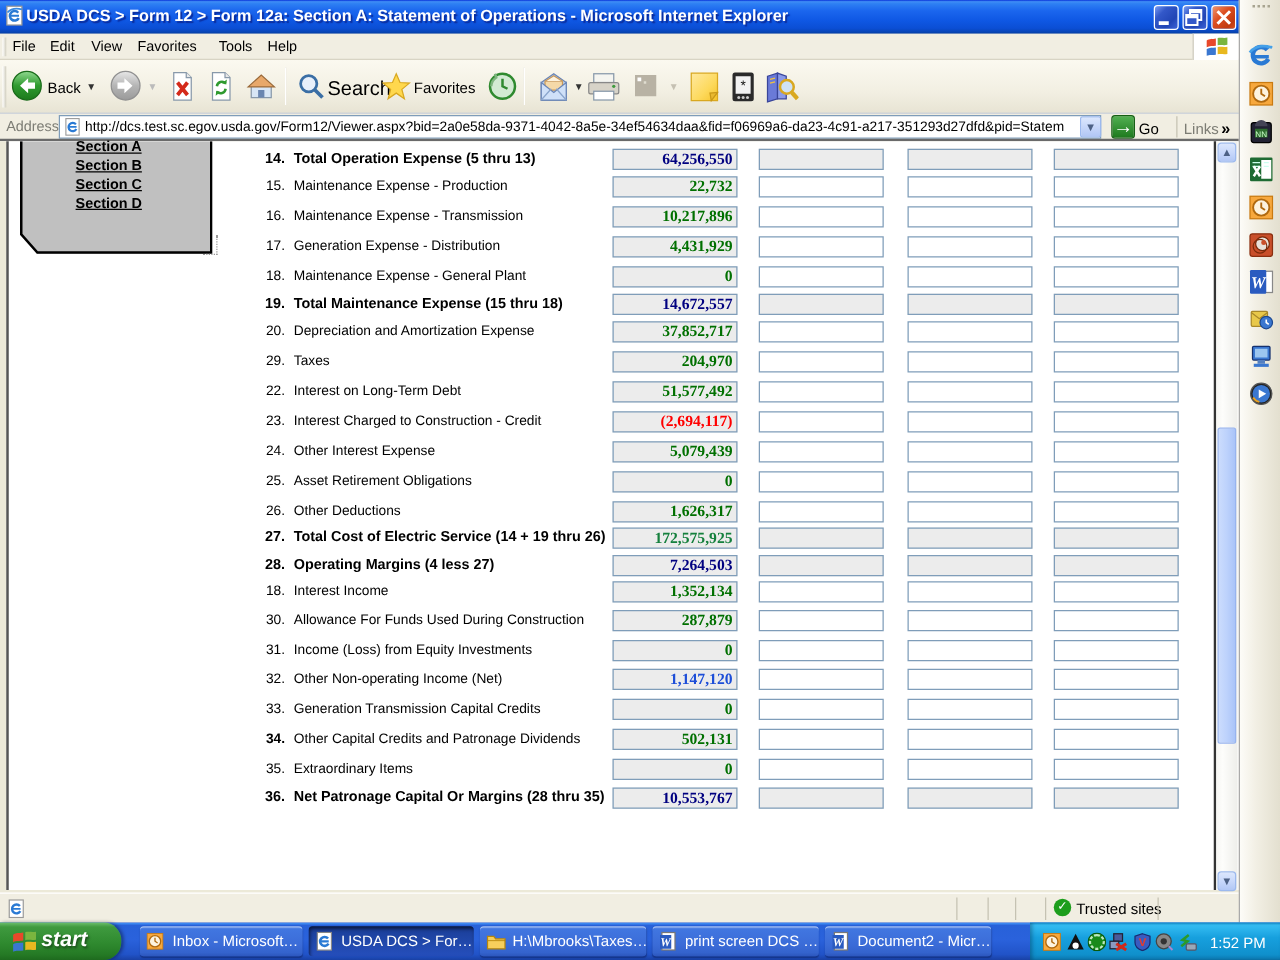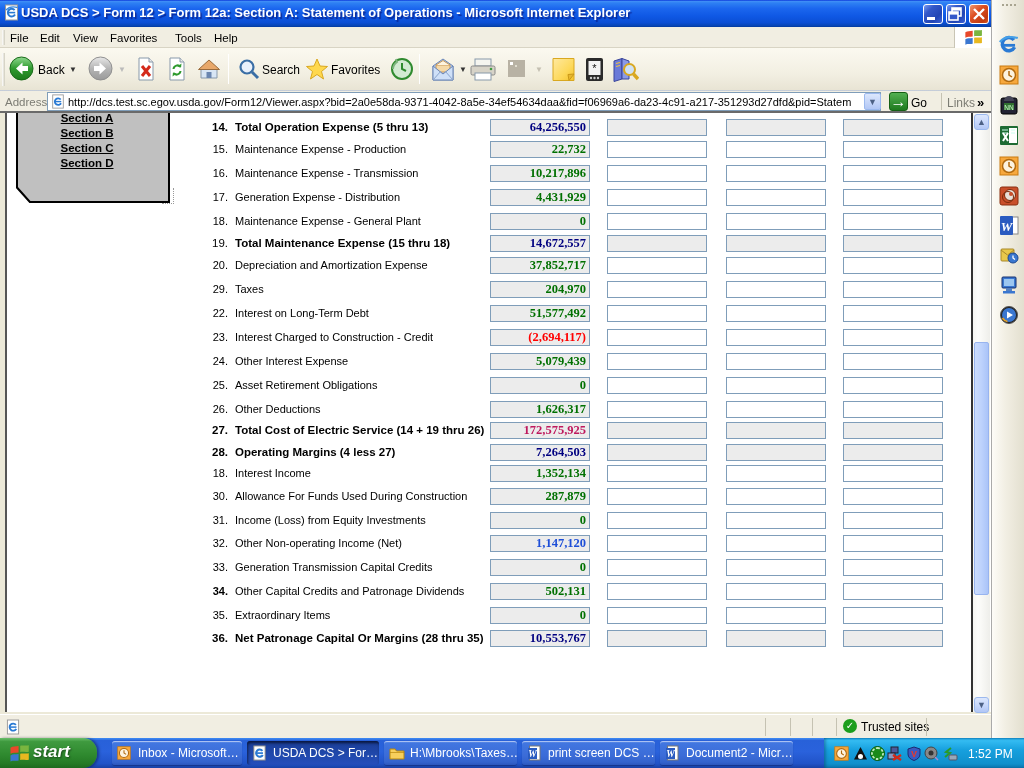--- a/index.html
+++ b/index.html
@@ -120,21 +120,21 @@
 <svg class="abs" style="left:197px;top:9px" width="24" height="24" viewBox="0 0 24 24">
       <path d="M4 12 L4 21 L20 21 L20 12 Z" fill="#d8e6f5" stroke="#8899aa"></path>
       <path d="M1.5 12.5 L12 3 L22.5 12.5 Z" fill="#e8a86a" stroke="#9a6a3a"></path>
       <rect x="9.5" y="15" width="5" height="6" fill="#6a86b0"></rect>
     </svg>
 <div class="abs" style="left:228px;top:6px;width:1px;height:30px;background:#d8d4c4;border-right:1px solid #fff"></div>
 <svg class="abs" style="left:237px;top:9px" width="24" height="24" viewBox="0 0 24 24">
       <circle cx="10" cy="10" r="6.5" fill="#e8f0fb" stroke="#3a6ea5" stroke-width="2.2"></circle>
       <line x1="15" y1="15" x2="21" y2="21" stroke="#3a6ea5" stroke-width="3"></line>
     </svg>
-<div class="abs" style="left:262px;top:15px;font-size:12px">Search</div>
+<div class="abs" style="left:262px;top:15px;font-size:16px">Search</div>
 <svg class="abs" style="left:305px;top:9px" width="24" height="24" viewBox="0 0 24 24">
       <path d="M12 2 L15 9 L22.5 9.5 L16.5 14.5 L18.5 22 L12 17.5 L5.5 22 L7.5 14.5 L1.5 9.5 L9 9 Z" fill="#ffd84d" stroke="#d9a820" stroke-width="1"></path>
     </svg>
 <div class="abs" style="left:331px;top:15px;font-size:12px">Favorites</div>
 <svg class="abs" style="left:390px;top:9px" width="24" height="24" viewBox="0 0 24 24">
       <circle cx="12" cy="12" r="10" fill="#d3ead3" stroke="#2f8a2f" stroke-width="2"></circle>
       <path d="M12 6 L12 12 L16 14" fill="none" stroke="#2f8a2f" stroke-width="2"></path>
       <path d="M3 12 a9 9 0 0 1 4 -7 l-1 -3" fill="none" stroke="#7fb57f" stroke-width="2"></path>
     </svg>
 <div class="abs" style="left:419px;top:6px;width:1px;height:30px;background:#d8d4c4;border-right:1px solid #fff"></div>
@@ -238,21 +238,21 @@
 <div class="vbox gray" style="left:490px;top:189px;color:#007000">4,431,929</div>
 <div class="vbox white" style="left:607px;top:189px"></div>
 <div class="vbox white" style="left:726px;top:189px"></div>
 <div class="vbox white" style="left:843px;top:189px"></div>
 <div class="rnum" style="top:215px;font-weight:normal">18.</div>
 <div class="rlab" style="top:215px;font-weight:normal">Maintenance Expense - General Plant</div>
 <div class="vbox gray" style="left:490px;top:213px;color:#007000">0</div>
 <div class="vbox white" style="left:607px;top:213px"></div>
 <div class="vbox white" style="left:726px;top:213px"></div>
 <div class="vbox white" style="left:843px;top:213px"></div>
-<div class="rnum" style="top:237px;font-weight:normal;font-size:11.5px">19.</div>
+<div class="rnum" style="top:237px;font-weight:bold;font-size:11.5px">19.</div>
 <div class="rlab" style="top:237px;font-weight:bold;font-size:11.5px">Total Maintenance Expense (15 thru 18)</div>
 <div class="vbox gray" style="left:490px;top:235px;color:#000080">14,672,557</div>
 <div class="vbox gray" style="left:607px;top:235px"></div>
 <div class="vbox gray" style="left:726px;top:235px"></div>
 <div class="vbox gray" style="left:843px;top:235px"></div>
 <div class="rnum" style="top:259px;font-weight:normal">20.</div>
 <div class="rlab" style="top:259px;font-weight:normal">Depreciation and Amortization Expense</div>
 <div class="vbox gray" style="left:490px;top:257px;color:#007000">37,852,717</div>
 <div class="vbox white" style="left:607px;top:257px"></div>
 <div class="vbox white" style="left:726px;top:257px"></div>
@@ -288,21 +288,21 @@
 <div class="vbox white" style="left:726px;top:377px"></div>
 <div class="vbox white" style="left:843px;top:377px"></div>
 <div class="rnum" style="top:403px;font-weight:normal">26.</div>
 <div class="rlab" style="top:403px;font-weight:normal">Other Deductions</div>
 <div class="vbox gray" style="left:490px;top:401px;color:#007000">1,626,317</div>
 <div class="vbox white" style="left:607px;top:401px"></div>
 <div class="vbox white" style="left:726px;top:401px"></div>
 <div class="vbox white" style="left:843px;top:401px"></div>
 <div class="rnum" style="top:424px;font-weight:bold;font-size:11.5px">27.</div>
 <div class="rlab" style="top:424px;font-weight:bold;font-size:11.5px">Total Cost of Electric Service (14 + 19 thru 26)</div>
-<div class="vbox gray" style="left:490px;top:422px;color:#be185d">172,575,925</div>
+<div class="vbox gray" style="left:490px;top:422px;color:#15803d">172,575,925</div>
 <div class="vbox gray" style="left:607px;top:422px"></div>
 <div class="vbox gray" style="left:726px;top:422px"></div>
 <div class="vbox gray" style="left:843px;top:422px"></div>
 <div class="rnum" style="top:446px;font-weight:bold;font-size:11.5px">28.</div>
 <div class="rlab" style="top:446px;font-weight:bold;font-size:11.5px">Operating Margins (4 less 27)</div>
 <div class="vbox gray" style="left:490px;top:444px;color:#000080">7,264,503</div>
 <div class="vbox gray" style="left:607px;top:444px"></div>
 <div class="vbox gray" style="left:726px;top:444px"></div>
 <div class="vbox gray" style="left:843px;top:444px"></div>
 <div class="rnum" style="top:467px;font-weight:normal">18.</div>

